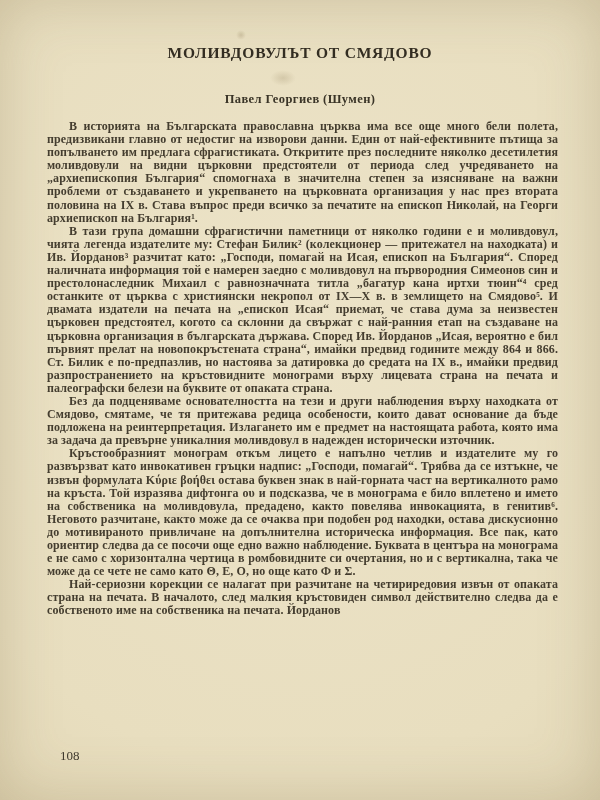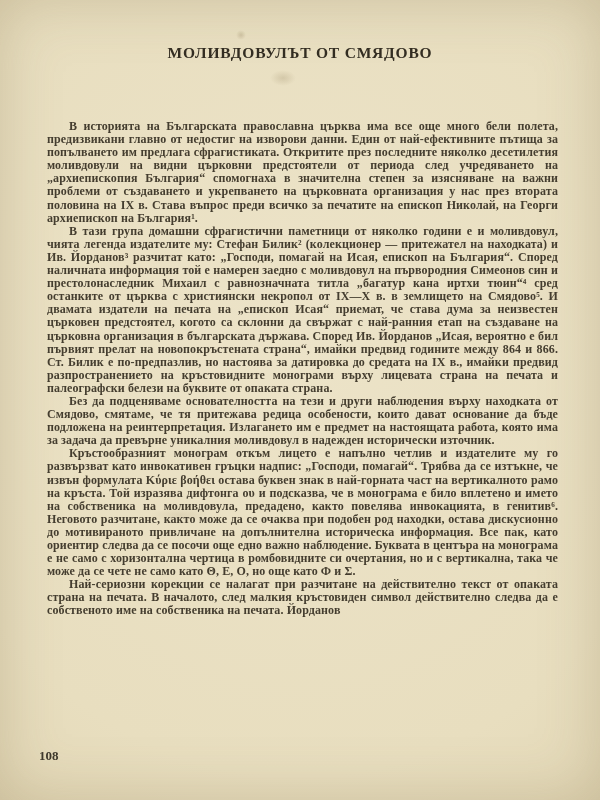--- a/index.html
+++ b/index.html
@@ -61,45 +61,46 @@
     text-align: justify;
     letter-spacing: 0.1px;
     color: #443d2f;
   }
   .body-text p {
     margin: 0;
     text-indent: 22px;
   }
   .page-number {
     position: absolute;
-    left: 39px;
+    left: 60px;
     top: 748px;
     font-size: 13px;
-    font-weight: 700;
+    font-weight: 400;
     color: #3e382c;
   }
 </style>
 </head>
 <body>
 
 <div class="page">
 
   <div class="stain s1"></div>
   <div class="stain s2"></div>
   <div class="stain s3"></div>
   <div class="stain s4"></div>
 
   <header class="title-block">
     <div>МОЛИВДОВУЛЪТ ОТ СМЯДОВО</div>
   </header>
 
+  <div class="author">Павел Георгиев (Шумен)</div>
 
   <article class="body-text">
     <p>В историята на Българската православна църква има все още много бели полета, предизвикани главно от недостиг на изворови данни. Един от най-ефективните пътища за попълването им предлага сфрагистиката. Откритите през последните няколко десетилетия моливдовули на видни църковни предстоятели от периода след учредяването на „архиепископия България“ спомогнаха в значителна степен за изясняване на важни проблеми от създаването и укрепването на църковната организация у нас през втората половина на IX в. Става въпрос преди всичко за печатите на епископ Николай, на Георги архиепископ на България¹.</p>
     <p>В тази група домашни сфрагистични паметници от няколко години е и моливдовул, чията легенда издателите му: Стефан Билик² (колекционер — притежател на находката) и Ив. Йорданов³ разчитат като: „Господи, помагай на Исая, епископ на България“. Според наличната информация той е намерен заедно с моливдовул на първородния Симеонов син и престолонаследник Михаил с равнозначната титла „багатур кана иртхи тюин“⁴ сред останките от църква с християнски некропол от IX—X в. в землището на Смядово⁵. И двамата издатели на печата на „епископ Исая“ приемат, че става дума за неизвестен църковен предстоятел, когото са склонни да свържат с най-ранния етап на създаване на църковна организация в българската държава. Според Ив. Йорданов „Исая, вероятно е бил първият прелат на новопокръстената страна“, имайки предвид годините между 864 и 866. Ст. Билик е по-предпазлив, но настоява за датировка до средата на IX в., имайки предвид разпространението на кръстовидните монограми върху лицевата страна на печата и палеографски белези на буквите от опаката страна.</p>
     <p>Без да подценяваме основателността на тези и други наблюдения върху находката от Смядово, смятаме, че тя притежава редица особености, които дават основание да бъде подложена на реинтерпретация. Излагането им е предмет на настоящата работа, която има за задача да превърне уникалния моливдовул в надежден исторически източник.</p>
     <p>Кръстообразният монограм откъм лицето е напълно четлив и издателите му го развързват като инвокативен гръцки надпис: „Господи, помагай“. Трябва да се изтъкне, че извън формулата Κύριε βοήθει остава буквен знак в най-горната част на вертикалното рамо на кръста. Той изразява дифтонга ου и подсказва, че в монограма е било вплетено и името на собственика на моливдовула, предадено, както повелява инвокацията, в генитив⁶. Неговото разчитане, както може да се очаква при подобен род находки, остава дискусионно до мотивираното привличане на допълнителна историческа информация. Все пак, като ориентир следва да се посочи още едно важно наблюдение. Буквата в центъра на монограма е не само с хоризонтална чертица в ромбовидните си очертания, но и с вертикална, така че може да се чете не само като Θ, Е, О, но още като Ф и Σ.</p>
-    <p>Най-сериозни корекции се налагат при разчитане на действително текст от опаката страна на печата. В началото, след малкия кръстовиден символ действително следва да е собственото име на собственика на печата. Йорданов</p>
+    <p>Най-сериозни корекции се налагат при разчитане на четириредовия извън от опаката страна на печата. В началото, след малкия кръстовиден символ действително следва да е собственото име на собственика на печата. Йорданов</p>
   </article>
 
   <div class="page-number">108</div>
 
 </div>
 
 </body></html>

